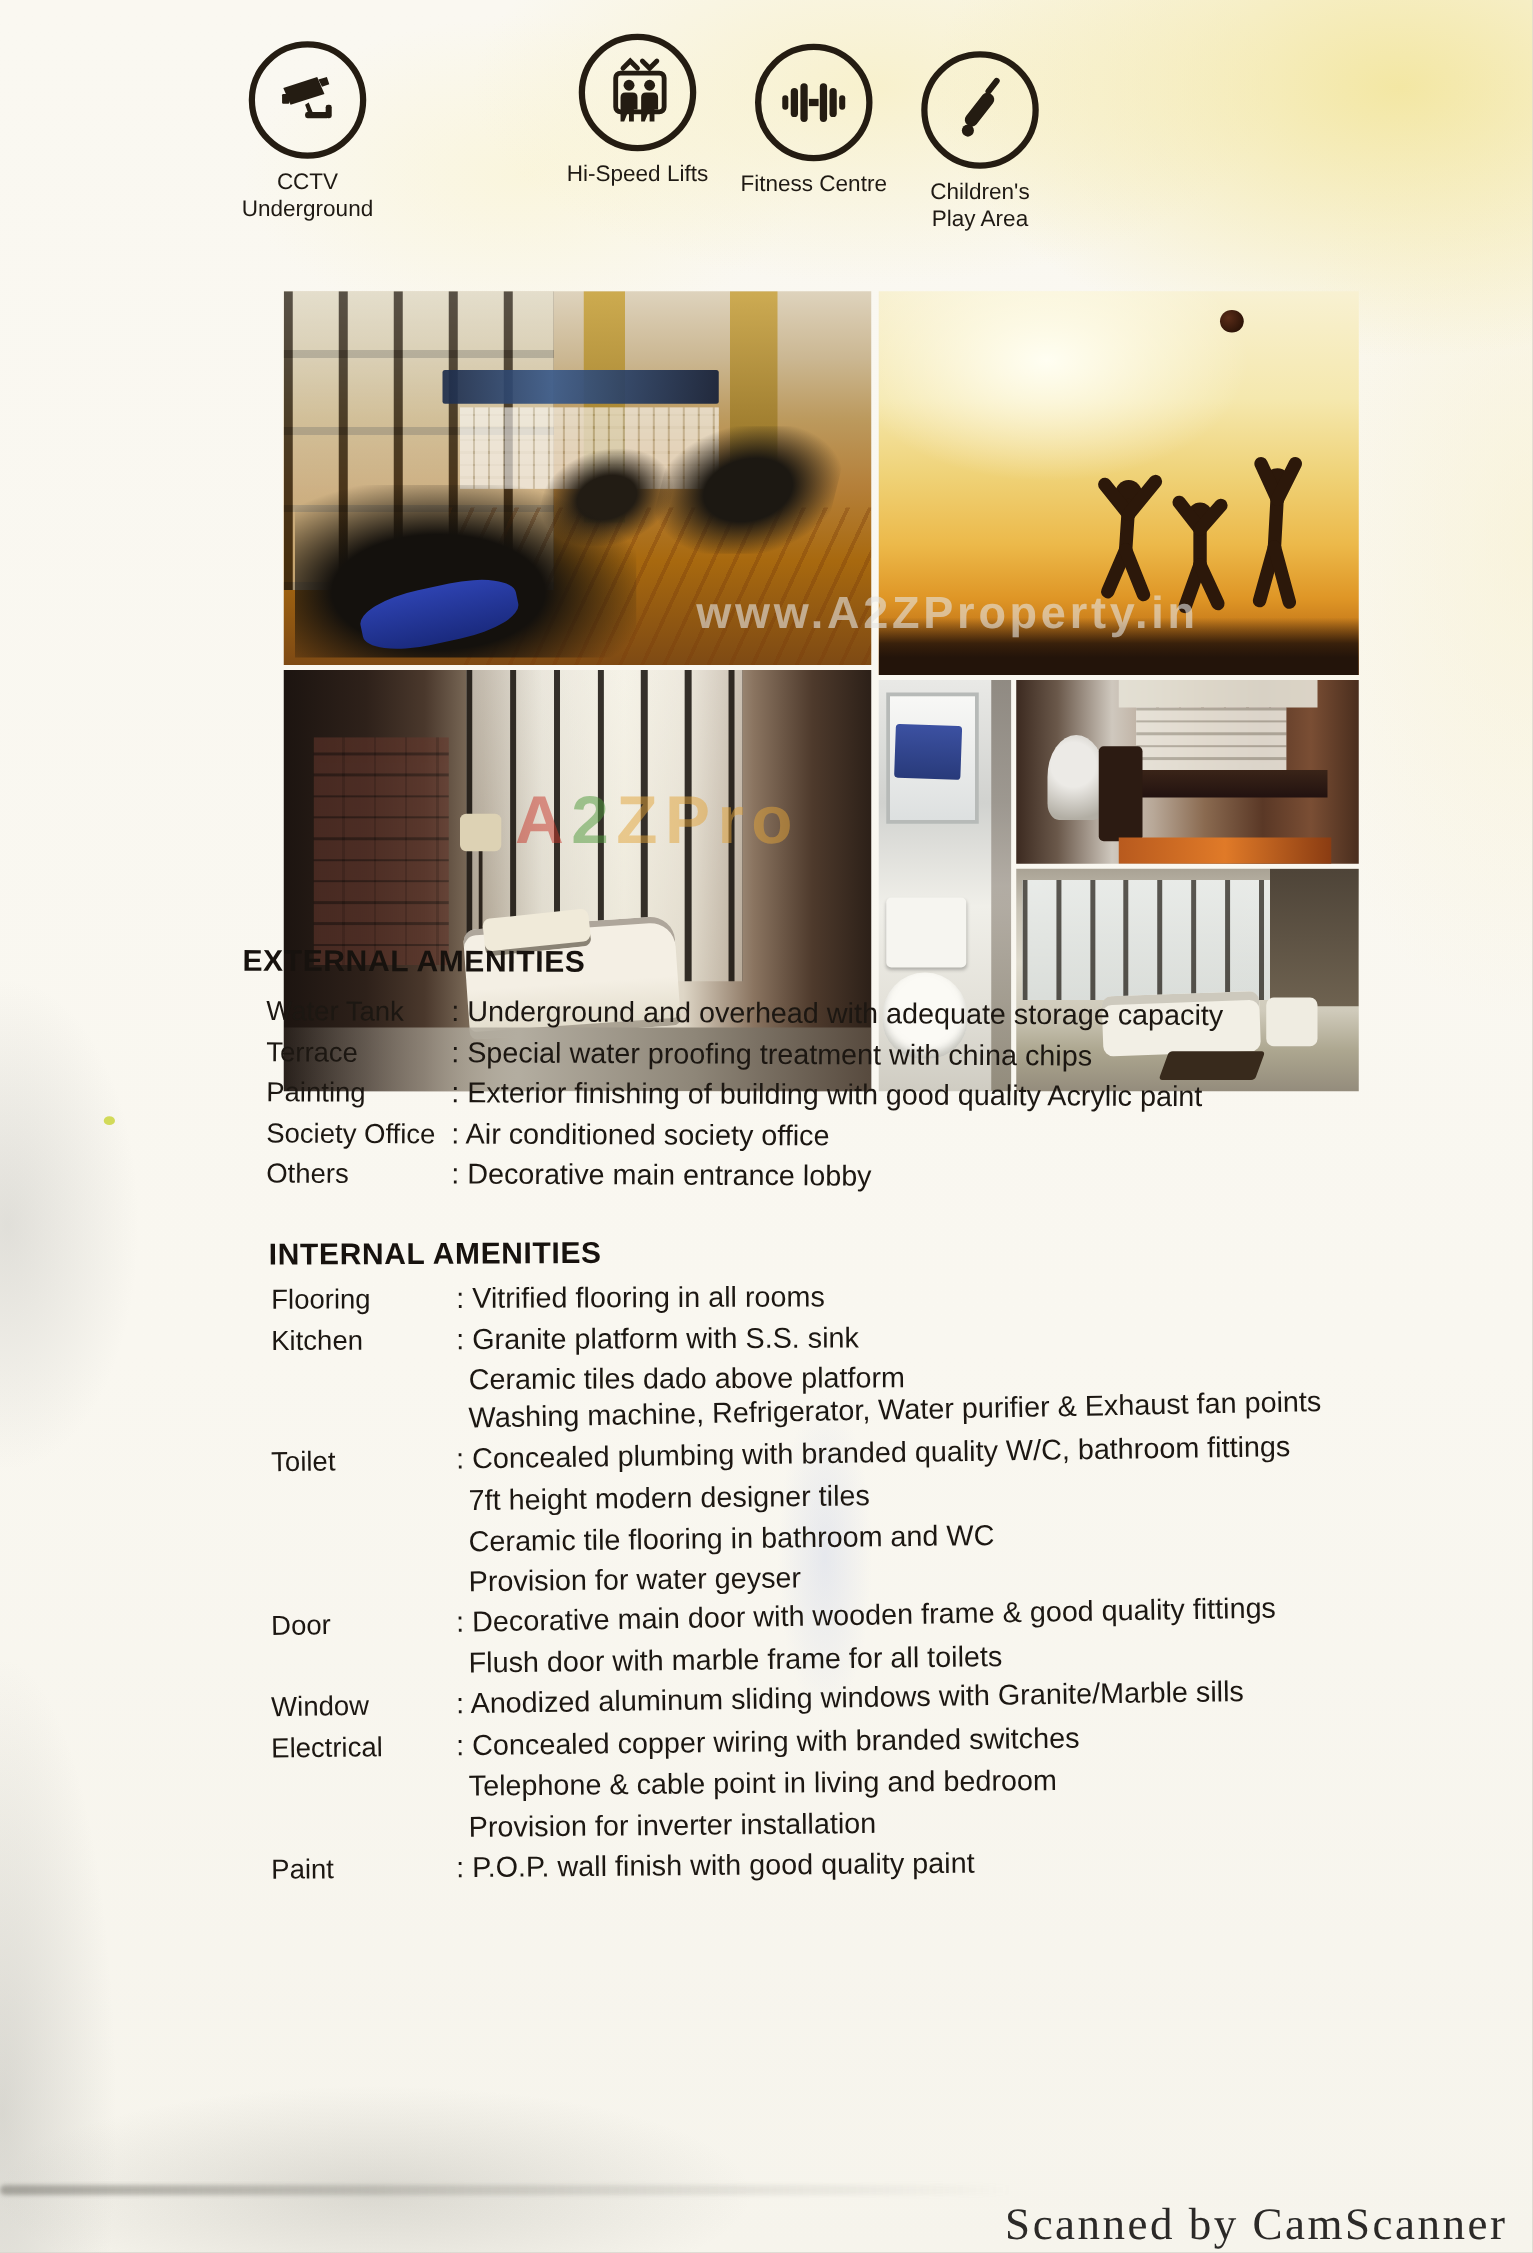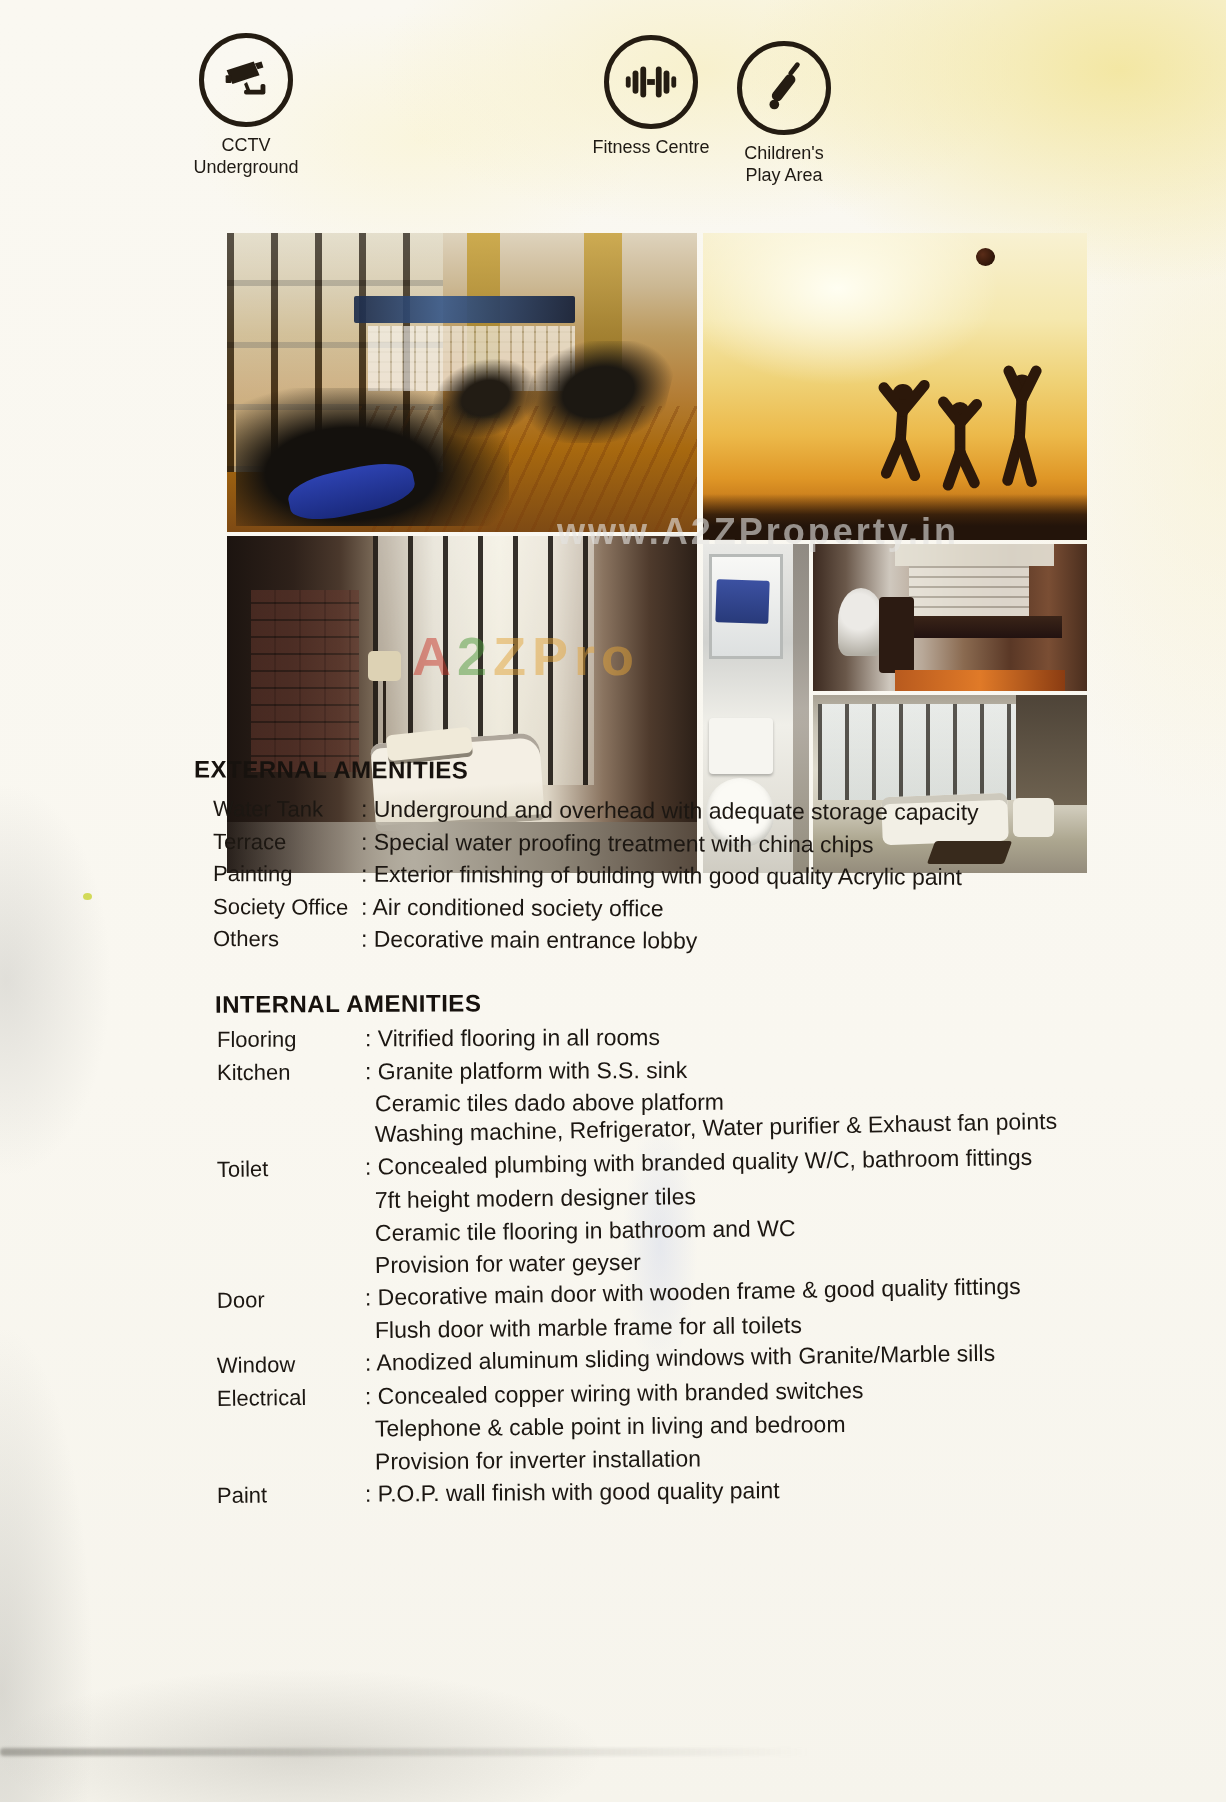--- a/index.html
+++ b/index.html
@@ -105,21 +105,21 @@
     background:repeating-linear-gradient(90deg,rgba(40,35,28,0.75) 0 4px,rgba(232,234,230,0.5) 4px 27px),
                linear-gradient(180deg,#e9ecea,#ccd1cd);}
   .liv-wall{right:0;top:0;width:26%;height:62%;background:linear-gradient(180deg,#4e4438,#6e6250);}
   .liv-sofa{left:25%;top:56%;width:46%;height:27%;border-radius:8px;transform:rotate(-2deg);
     background:#f2efe5;box-shadow:inset 0 7px 0 rgba(118,112,96,0.3);}
   .liv-chair{left:73%;top:58%;width:15%;height:22%;border-radius:6px;background:#efece1;}
   .liv-table{left:43%;top:82%;width:28%;height:13%;border-radius:3px;transform:skewX(-20deg);
     background:#382a1c;}
   
   .wm-url{position:absolute;left:330px;top:236px;font-size:36px;font-weight:bold;letter-spacing:3px;
-    color:rgba(228,228,226,0.6);white-space:nowrap;margin-top:42px;}
+    color:rgba(228,228,226,0.6);white-space:nowrap;}
   .wm-brand{position:absolute;left:185px;top:392px;font-size:54px;font-weight:bold;letter-spacing:6px;
     opacity:.5;white-space:nowrap;}
   
   .sec-heading{position:absolute;font-size:24px;font-weight:bold;color:#17120e;letter-spacing:.5px;}
   .ext-heading{left:194px;top:756px;transform:rotate(0.2deg);}
   .int-heading{left:215px;top:990px;transform:rotate(-0.3deg);}
   .am-list{position:absolute;width:980px;}
   .ext-list{left:213px;top:795px;}
   .int-list{left:217px;top:1026px;}
   .am-row{height:32.6px;font-size:23px;color:#1c1712;white-space:nowrap;transform-origin:0 50%;}
@@ -163,20 +163,41 @@
       </g>
         </svg>
     </div>
     <div class="icon-label">
       <span>CCTV</span>
       <span>Underground</span>
     </div>
   </div>
 
 
+  <div class="icon-block" style="left:435px;top:27px">
+    <div class="icon-circle">
+      <svg viewBox="0 0 64 64">
+        <g fill="none" stroke="#241c12" stroke-width="4" stroke-linecap="round">
+          <path d="M20 12 L26 6 L32 12"></path>
+            <path d="M36 6 L42 12 L48 6"></path>
+        </g>
+        <rect x="14" y="16" width="40" height="32" rx="4" fill="none" stroke="#241c12" stroke-width="4"></rect>
+        <g fill="#241c12">
+          <circle cx="25" cy="26" r="4.5"></circle>
+          <path d="M18 46 L18 36 Q18 32 22 32 L28 32 Q32 32 32 36 L32 46 L29 46 L29 56 L25 56 L25 46 L21 56 L18 56 Z"></path>
+          <circle cx="42" cy="26" r="4.5"></circle>
+          <path d="M35 46 L35 36 Q35 32 39 32 L45 32 Q49 32 49 36 L49 46 L46 46 L46 56 L42 56 L42 46 L38 56 L35 56 Z"></path>
+        </g>
+      </svg>
+    </div>
+    <div class="icon-label">
+      <span>Hi-Speed Lifts</span>
+      <span></span>
+    </div>
+  </div>
 
   <div class="icon-block" style="left:709px;top:41px">
     <div class="icon-circle">
       <svg viewBox="0 0 64 64">
           <g fill="#241c12">
         <rect x="26" y="16" width="11" height="32" rx="5" transform="rotate(38 32 32)"></rect>
         <rect x="40" y="4" width="5" height="16" rx="2.5" transform="rotate(38 42 12)"></rect>
         <circle cx="22" cy="49" r="5"></circle>
       </g>
         </svg>
@@ -305,13 +326,14 @@
       <div class="am-row cont"><span class="am-label"></span><span class="am-value">Flush door with marble frame for all toilets</span></div>
       <div class="am-row"><span class="am-label">Window</span><span class="am-value">: Anodized aluminum sliding windows with Granite/Marble sills</span></div>
       <div class="am-row"><span class="am-label">Electrical</span><span class="am-value">: Concealed copper wiring with branded switches</span></div>
       <div class="am-row cont"><span class="am-label"></span><span class="am-value">Telephone &amp; cable point in living and bedroom</span></div>
       <div class="am-row cont"><span class="am-label"></span><span class="am-value">Provision for inverter installation</span></div>
       <div class="am-row"><span class="am-label">Paint</span><span class="am-value">: P.O.P. wall finish with good quality paint</span></div>
     </div>
 
   <div class="fleck"></div>
   <div class="scan-smudge"></div>
+  <div class="scan-credit">Scanned by CamScanner</div>
 </div>
 
 </body></html>

